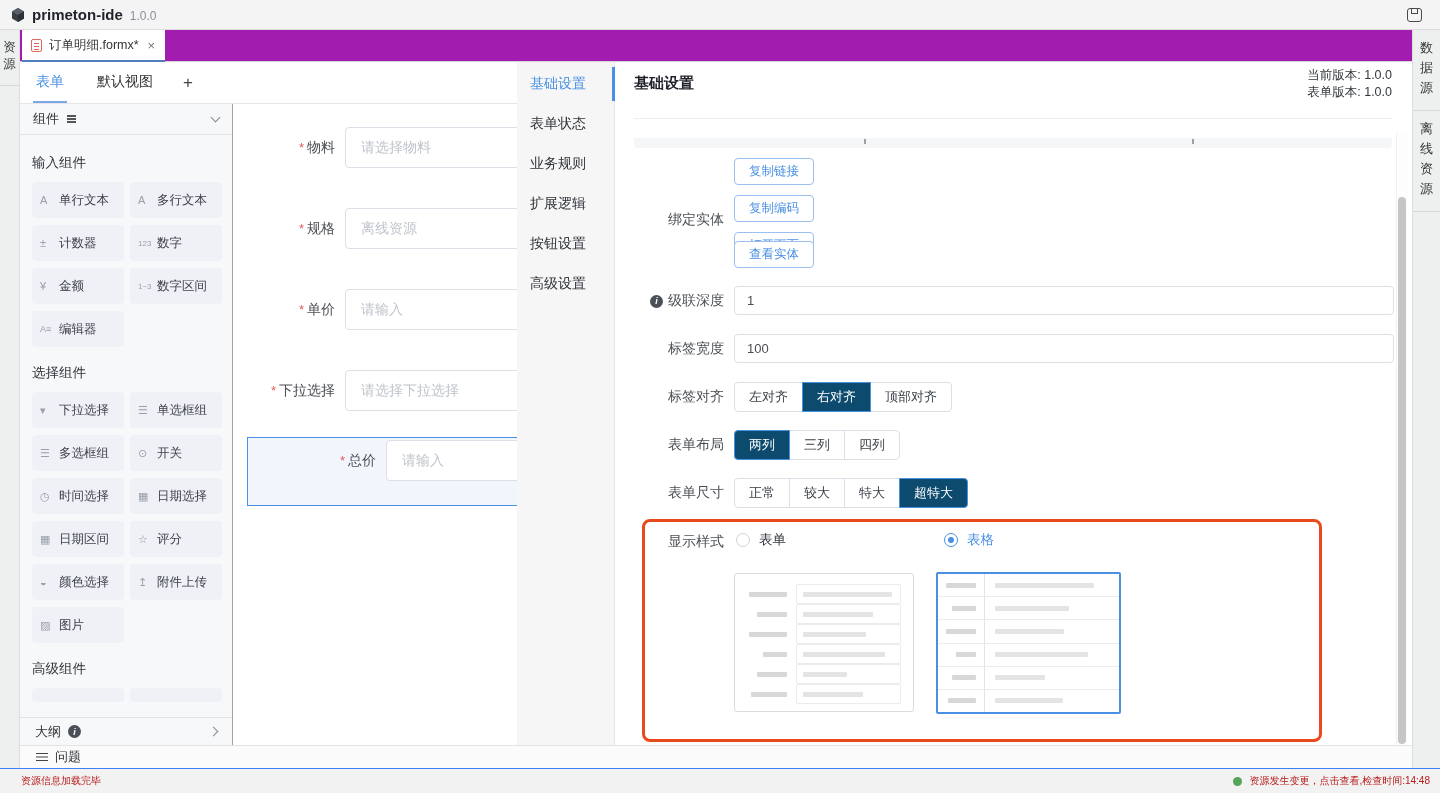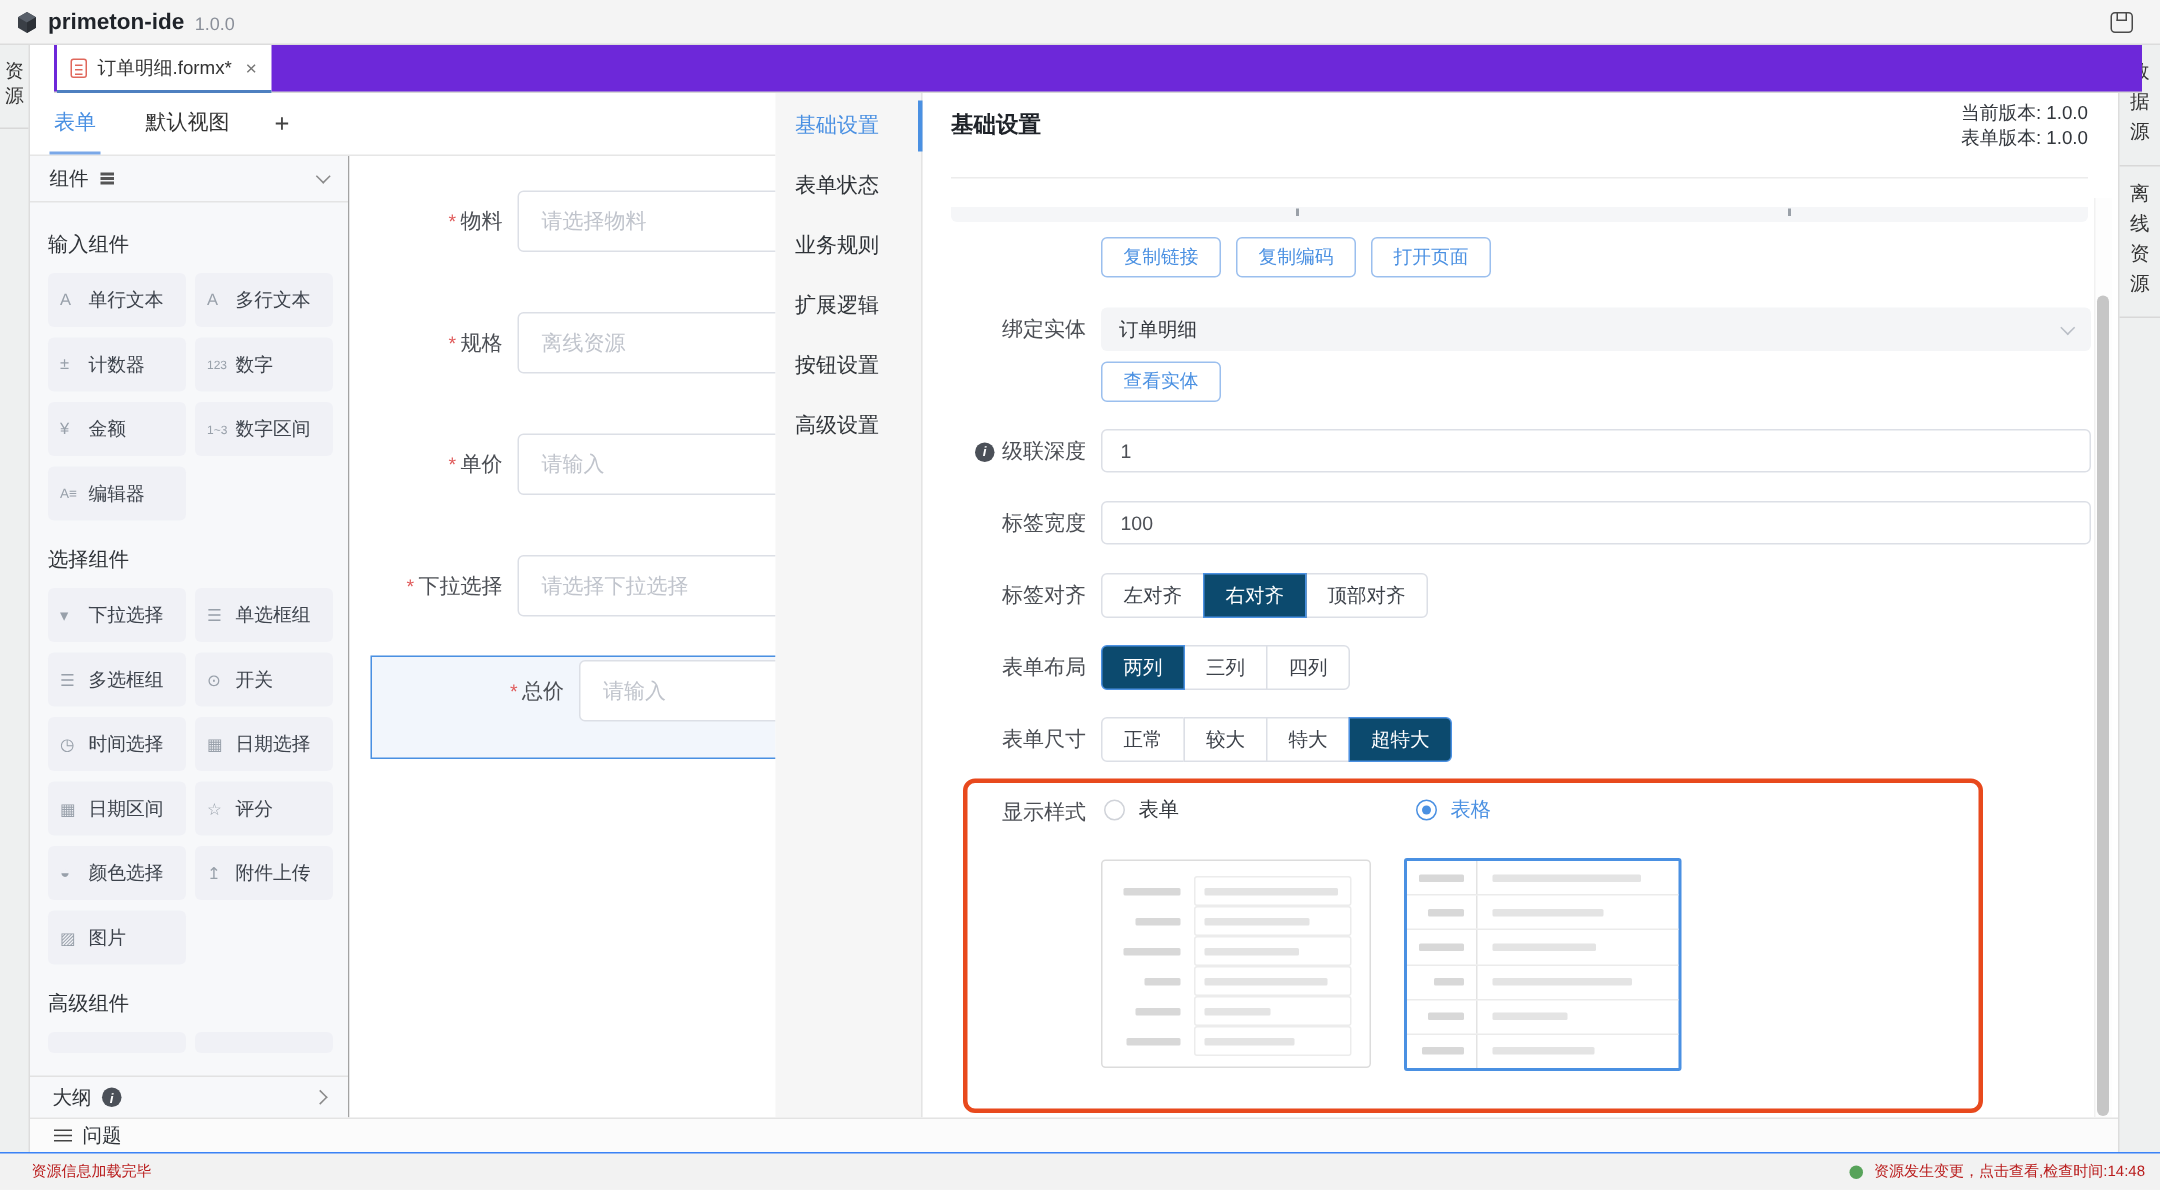--- a/index.html
+++ b/index.html
@@ -16,21 +16,21 @@
   .save-icon::after{content:"";position:absolute;top:-1.5px;left:3px;width:5px;height:5px;border:1.5px solid #4a4a4a;border-top:none;}
 
   
   .left-rail{position:absolute;left:0;top:30px;width:20px;height:738px;background:#eef0f0;border-right:1px solid #ddd;}
   .rail-item{width:100%;font-size:12.5px;color:#333;text-align:center;line-height:17px;
              word-break:break-all;padding:9px 2px 12px 2px;border-bottom:1px solid #d8d8d8;cursor:pointer;}
   .right-rail{position:absolute;right:0;top:30px;width:28px;height:738px;background:#eef0f0;border-left:1px solid #ddd;}
   .right-rail .rail-item{font-size:13px;line-height:20px;padding:8px 2px 12px 2px;}
 
   
-  .tabstrip{position:absolute;left:36px;top:30px;width:1392px;height:32px;background:#6d28d9;border-bottom:1px solid #d6d6d6;}
+  .tabstrip{position:absolute;left:20px;top:30px;width:1392px;height:32px;background:#a21caf;border-bottom:1px solid #d6d6d6;}
   .file-tab{position:absolute;left:2px;top:0;height:32px;background:#fff;display:flex;align-items:center;
             padding:0 10px 0 9px;border-bottom:2px solid #4e80c0;cursor:pointer;}
   .doc-icon{width:11px;height:13px;border:1px solid #e0685c;border-radius:2px;position:relative;margin-right:7px;flex:none;}
   .doc-icon::before{content:"";position:absolute;left:2px;right:2px;top:3px;height:1px;background:#e0685c;box-shadow:0 3px 0 #e0685c,0 6px 0 #e0685c;}
   .file-tab .lbl{font-size:12.5px;color:#333;}
   .file-tab .close{font-size:13px;color:#777;margin-left:9px;}
 
   
   .viewtabs{position:absolute;left:20px;top:62px;width:497px;height:42px;background:#fff;
             border-bottom:1px solid #e6e6e6;display:flex;align-items:stretch;padding-left:13px;}
@@ -78,21 +78,21 @@
   .nav-item.active{color:#4a90e2;}
   .nav-item.active::after{content:"";position:absolute;right:-1px;top:3px;bottom:3px;width:3px;background:#4a90e2;}
 
   
   .set-main{position:absolute;left:616px;top:62px;width:796px;height:683px;background:#fff;overflow:hidden;}
   .sm-title{position:absolute;left:18px;top:12px;font-size:15px;font-weight:bold;color:#1f2329;}
   .versions{position:absolute;right:20px;top:5px;text-align:right;font-size:12.5px;color:#33373d;line-height:17px;}
   .sm-divider{position:absolute;left:18px;right:20px;top:56px;border-top:1px solid #ececec;}
   .clip-bar{position:absolute;left:18px;right:20px;top:76px;height:10px;background:#f5f6f8;border-radius:0 0 4px 4px;overflow:hidden;}
   .clip-bar i{position:absolute;top:1px;width:2px;height:5px;background:#9aa0a8;}
-  .actions{position:absolute;left:118px;top:96px;display:flex;gap:10px;}
+  .actions{position:absolute;left:118px;top:96px;display:flex;gap:10px;flex-direction:column;}
   .btn-outline{height:27px;display:inline-flex;align-items:center;padding:0 14px;border:1px solid #9bbfee;border-radius:4px;
                background:#fff;color:#4a90e2;font-size:12.5px;cursor:pointer;white-space:nowrap;}
   .srow-label{position:absolute;left:0;width:108px;text-align:right;font-size:14px;color:#4c4f55;
               display:flex;justify-content:flex-end;align-items:center;gap:5px;}
   .sel-box{position:absolute;left:118px;width:660px;height:29px;background:#f4f5f7;border-radius:4px;
            display:flex;align-items:center;padding:0 12px;font-size:13px;color:#33373d;cursor:pointer;}
   .sel-box .chev{margin-left:auto;border-color:#b9bec6;}
   .txt-input{position:absolute;left:118px;width:660px;height:29px;border:1px solid #dcdfe6;border-radius:4px;background:#fff;
              display:flex;align-items:center;padding:0 12px;font-size:13px;color:#4c4f55;}
   .seg{position:absolute;left:118px;display:inline-flex;}
@@ -322,24 +322,20 @@
 
     <div class="actions">
       <button class="btn-outline">复制链接</button>
       <button class="btn-outline">复制编码</button>
       <button class="btn-outline">打开页面</button>
     </div>
 
     <div class="srow-label" style="top:149px">
         <span>绑定实体</span>
       </div>
-    <div class="sel-box" style="top:143px">
-      <span>订单明细</span>
-      <span class="chev down"></span>
-    </div>
     <button class="btn-outline" style="position:absolute;left:118px;top:179px">查看实体</button>
 
     <div class="srow-label" style="top:230px">
       <span class="info-dot" style="margin-left:0"></span>
       <span>级联深度</span>
     </div>
     <div class="txt-input" style="top:224px">1</div>
 
     <div class="srow-label" style="top:278px">
         <span>标签宽度</span>

